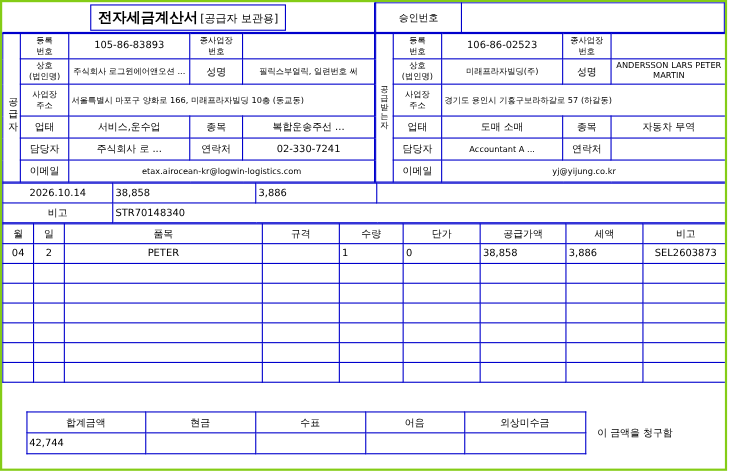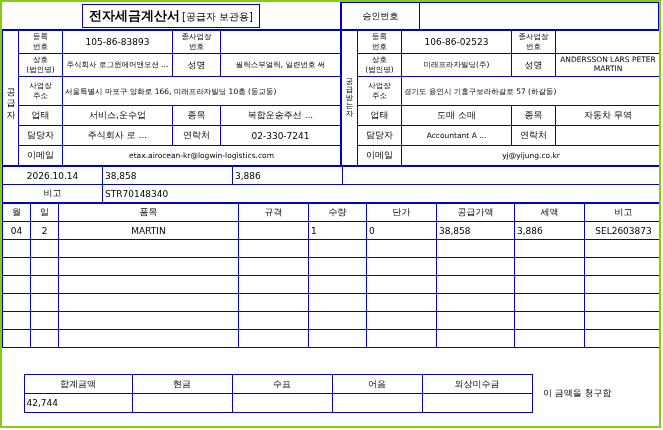--- a/index.html
+++ b/index.html
@@ -261,21 +261,21 @@
       <td class="c">규격</td>
       <td class="c">수량</td>
       <td class="c">단가</td>
       <td class="c">공급가액</td>
       <td class="c">세액</td>
       <td class="c">비고</td>
     </tr>
     <tr>
       <td class="c">04</td>
       <td class="c">2</td>
-      <td class="c">MARTIN</td>
+      <td class="c">PETER</td>
       <td class="c"></td>
       <td class="r">1</td>
       <td class="r">0</td>
       <td class="r">38,858</td>
       <td class="r">3,886</td>
       <td class="c">SEL2603873</td>
     </tr>
     <tr>
       <td class="c"></td>
       <td class="c"></td>

